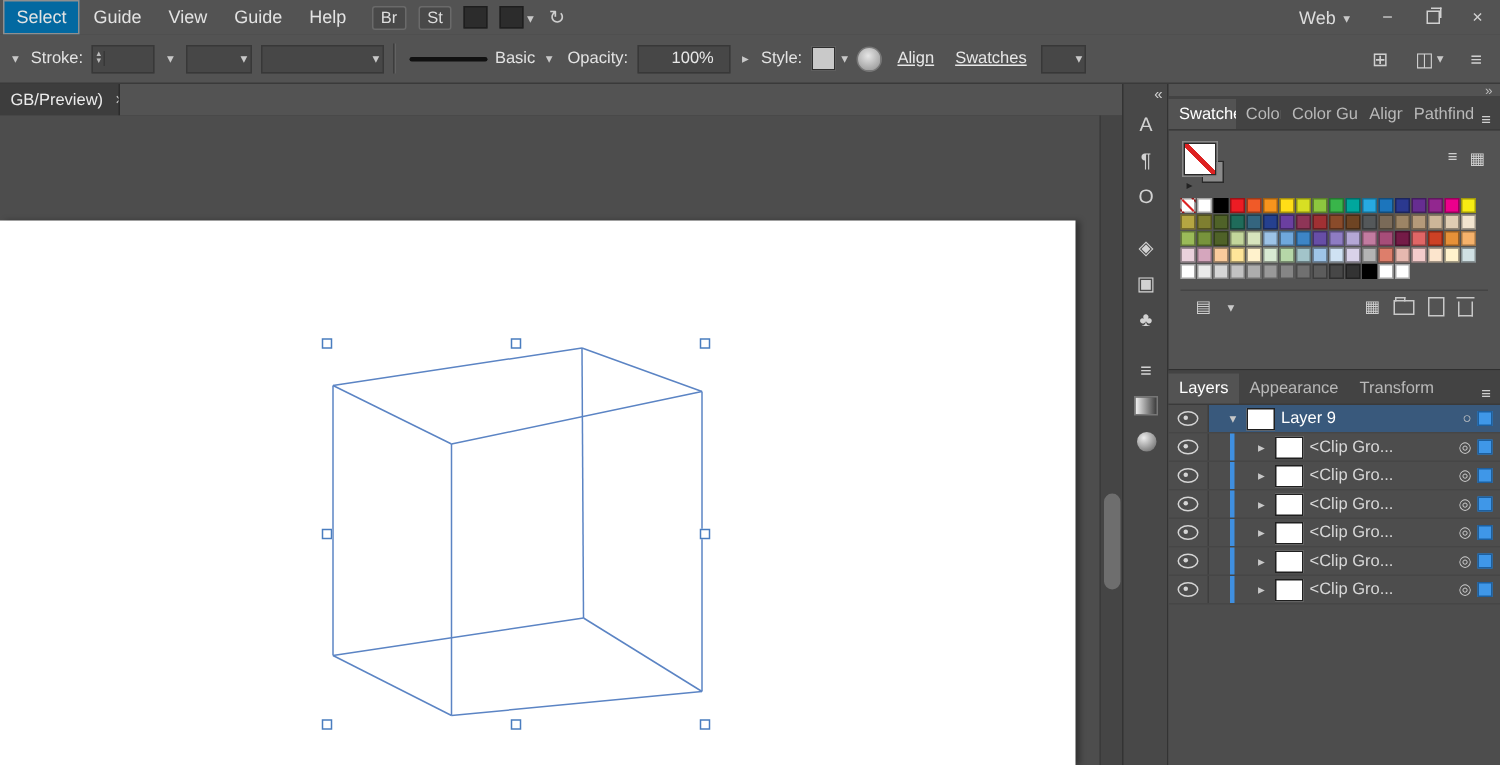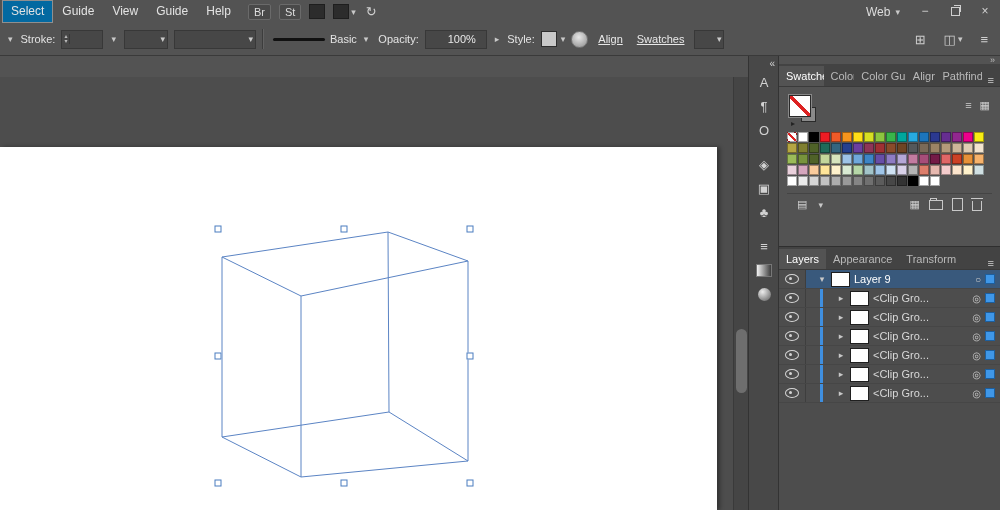--- a/index.html
+++ b/index.html
@@ -208,20 +208,26 @@
       </span>
     <span class="flex-sp"></span>
     <span class="cb-ic">⊞</span>
     <span class="cb-ic">
       <span>◫</span>
       <span class="chev">▾</span>
     </span>
     <span class="cb-ic">≡</span>
   </div>
 
+  <div class="tabstrip">
+    <div class="doc-tab">
+      <span>GB/Preview)</span>
+      <span class="doc-close">×</span>
+    </div>
+  </div>
 
   <div class="canvas" id="canvas">
     <div class="artboard"></div>
     <svg class="art-svg" id="artSvg" width="748" height="433" viewBox="0 0 748 433">
         <line x1="222" y1="180" x2="388" y2="155" stroke="#5b84c4" stroke-width="1"></line>
         <line x1="388" y1="155" x2="468" y2="184" stroke="#5b84c4" stroke-width="1"></line>
         <line x1="468" y1="184" x2="301" y2="219" stroke="#5b84c4" stroke-width="1"></line>
         <line x1="301" y1="219" x2="222" y2="180" stroke="#5b84c4" stroke-width="1"></line>
         <line x1="222" y1="360" x2="389" y2="335" stroke="#5b84c4" stroke-width="1"></line>
         <line x1="389" y1="335" x2="468" y2="384" stroke="#5b84c4" stroke-width="1"></line>

